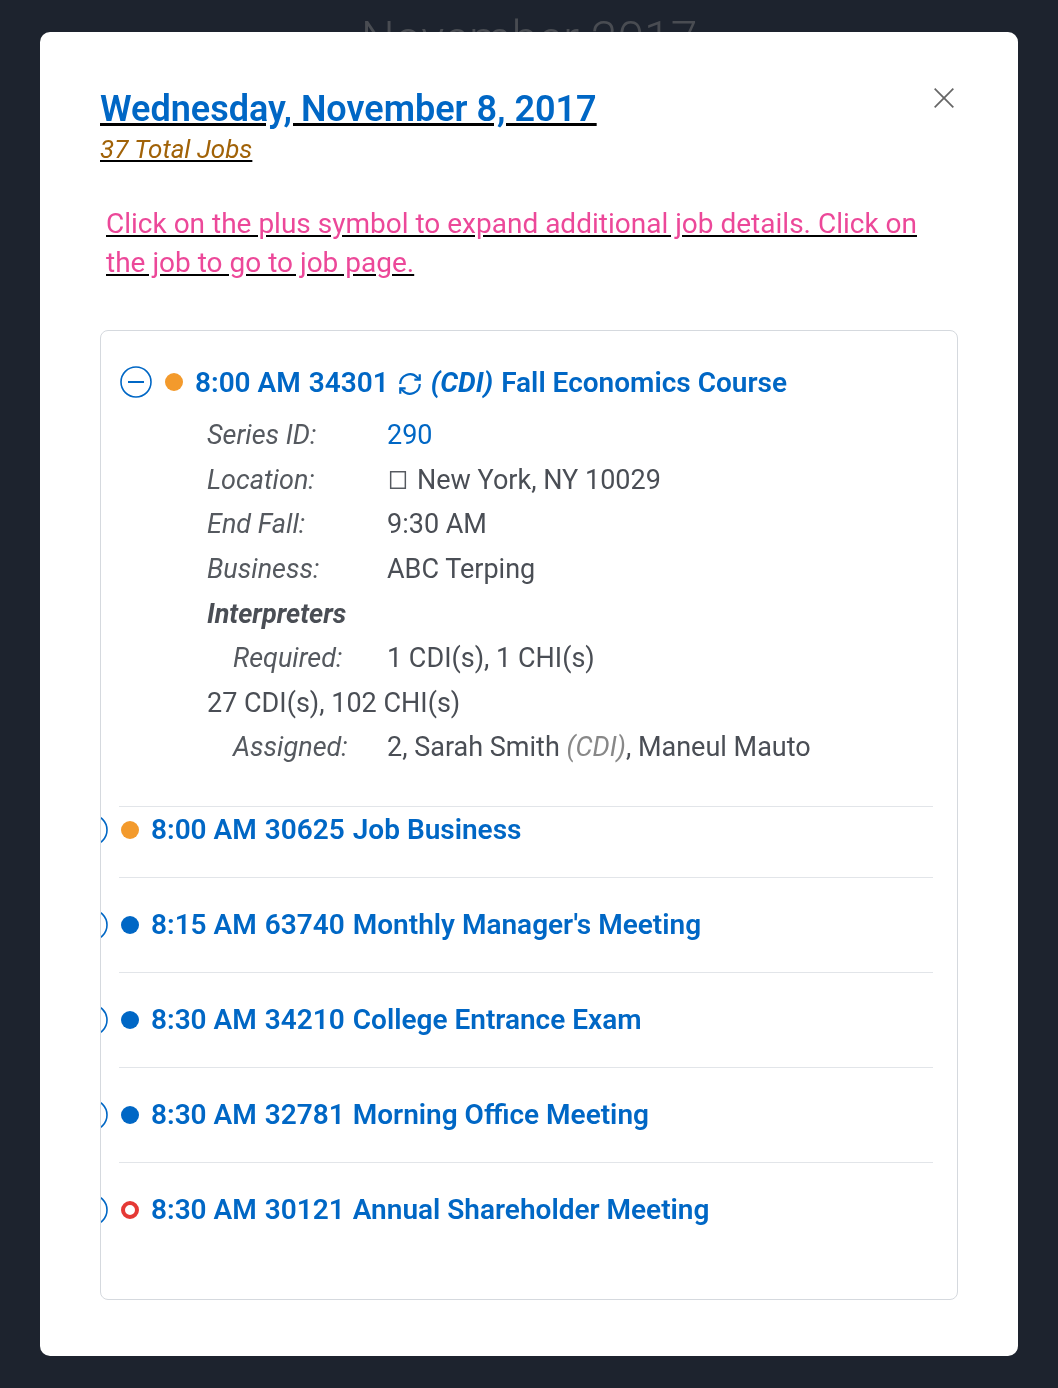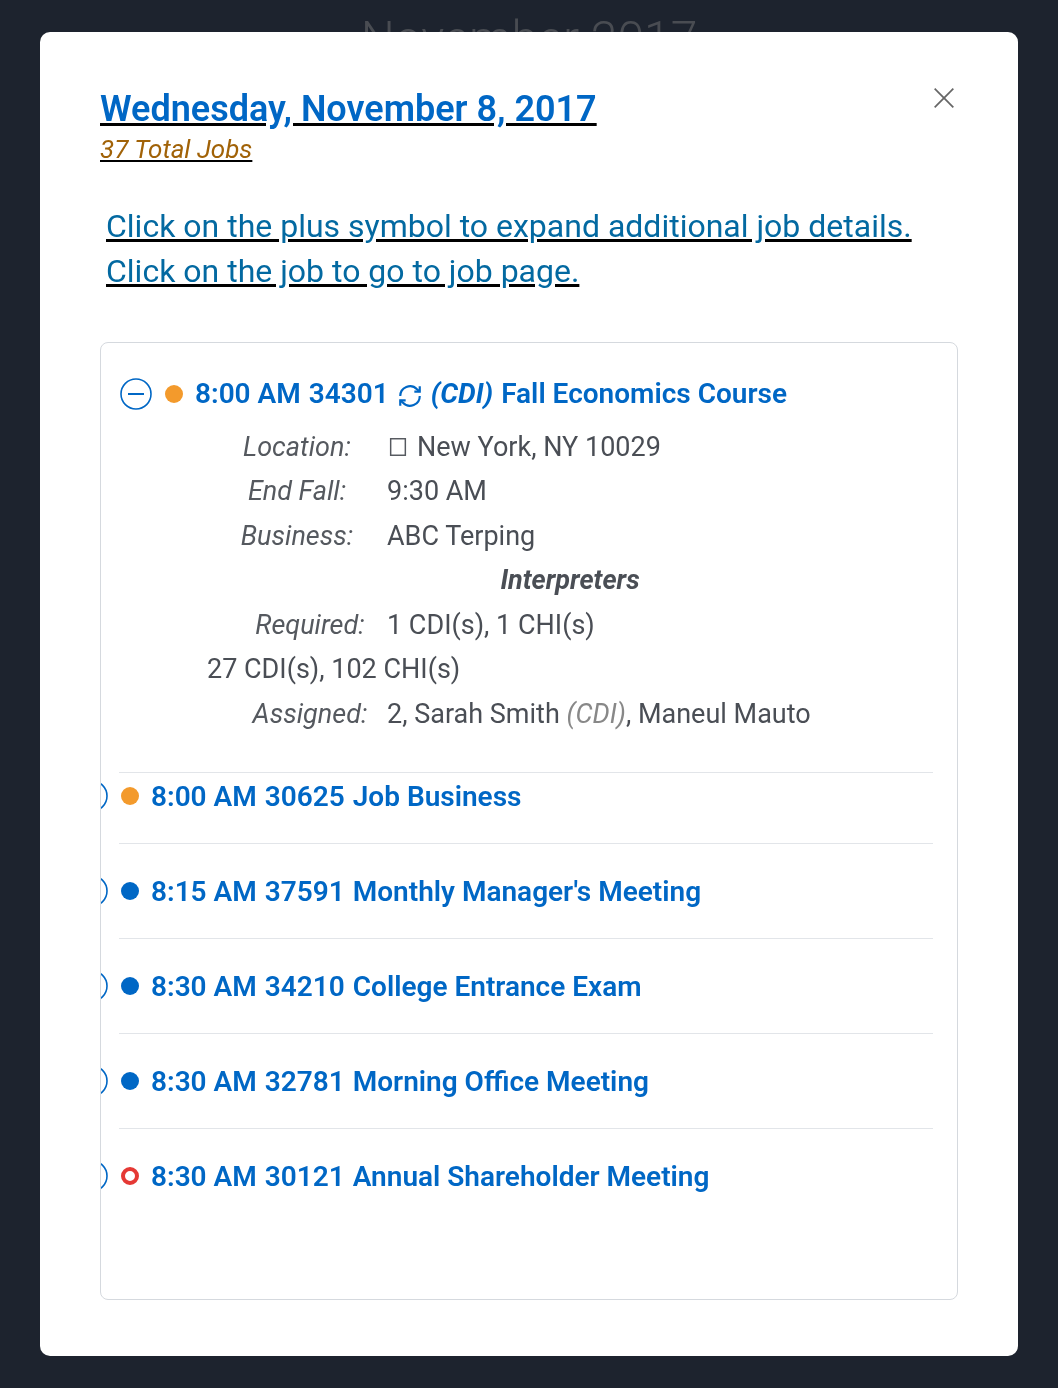--- a/index.html
+++ b/index.html
@@ -60,22 +60,22 @@
       color: #0067c5;
       margin-bottom: 4px;
     }
     .modal-subtitle {
       font-size: 26px;
       font-style: italic;
       color: #a16207;
       margin-bottom: 40px;
     }
     .modal-desc {
-      font-size: 32px;
-      color: #0369a1;
+      font-size: 28px;
+      color: #ec4899;
       line-height: 1.4;
       margin-bottom: 48px;
       padding-left: 6px;
     }
     .job-panel {
       border: 1px solid #d5d9de;
       border-radius: 8px;
       flex: 1;
       position: relative;
       overflow: hidden;
@@ -84,21 +84,20 @@
       position: absolute;
       top: 0; left: 0; right: 0; bottom: 0;
       overflow-y: auto;
       padding: 16px 24px 16px 18px;
     }
     .job-scroll::-webkit-scrollbar { width: 10px; }
     .job-scroll::-webkit-scrollbar-track { background: transparent; }
     .job-scroll::-webkit-scrollbar-thumb { background: #d0d4d9; border-radius: 5px; }
     .job-row {
       padding: 12px 0;
-      text-align: center;
     }
     .job-row + .job-row .job-head { border-top: 1px solid #e2e5e9; padding-top: 30px; }
     .job-row:first-child .job-head { padding-top: 6px; }
     .job-head {
       display: flex;
       align-items: center;
       gap: 12px;
       padding-bottom: 6px;
     }
     .indent-rows .job-head { margin-left: 44px; border-top: 1px solid #e2e5e9; padding-top: 18px; }
@@ -218,20 +217,24 @@
                   <path d="M21 3v5h-5"></path>
                   <path d="M21 12a9 9 0 0 1-15.5 6.3L3 16"></path>
                   <path d="M3 21v-5h5"></path>
                 </svg>
             </span>
             <span class="cdi-tag">(CDI)</span>
             <span>Fall Economics Course</span>
           </div>
         </div>
         <div class="details">
+          <div class="detail-line">
+            <span class="detail-label">Series ID:</span>
+            <span class="detail-value-link">290</span>
+          </div>
           <div class="detail-line">
             <span class="detail-label">Location:</span>
             <span class="detail-value">
               <span class="building-icon">
                 <svg viewBox="0 0 24 24" fill="none" stroke="#55595f" stroke-width="1.6">
                     <rect x="4" y="3" width="16" height="18"></rect>
                     <line x1="8" y1="7" x2="8" y2="7"></line>
                     <line x1="12" y1="7" x2="12" y2="7"></line>
                     <line x1="16" y1="7" x2="16" y2="7"></line>
                     <line x1="8" y1="11" x2="8" y2="11"></line>
@@ -294,21 +297,21 @@
           <div class="expand-icon" style="margin-left:-44px;">
             <svg viewBox="0 0 34 34">
                   <circle cx="17" cy="17" r="15"></circle>
                   <line x1="9" y1="17" x2="25" y2="17"></line>
                   <line x1="17" y1="9" x2="17" y2="25"></line>
                 </svg>
           </div>
           <div class="status-dot status-blue"></div>
           <div class="job-title">
             <span>8:15 AM</span>
-            <span>37591</span>
+            <span>63740</span>
             <span>Monthly Manager's Meeting</span>
           </div>
         </div>
       </div>
 
       <div class="job-row">
         <div class="job-head" style="margin-left:0;">
           <div class="expand-icon" style="margin-left:-44px;">
             <svg viewBox="0 0 34 34">
                   <circle cx="17" cy="17" r="15"></circle>

